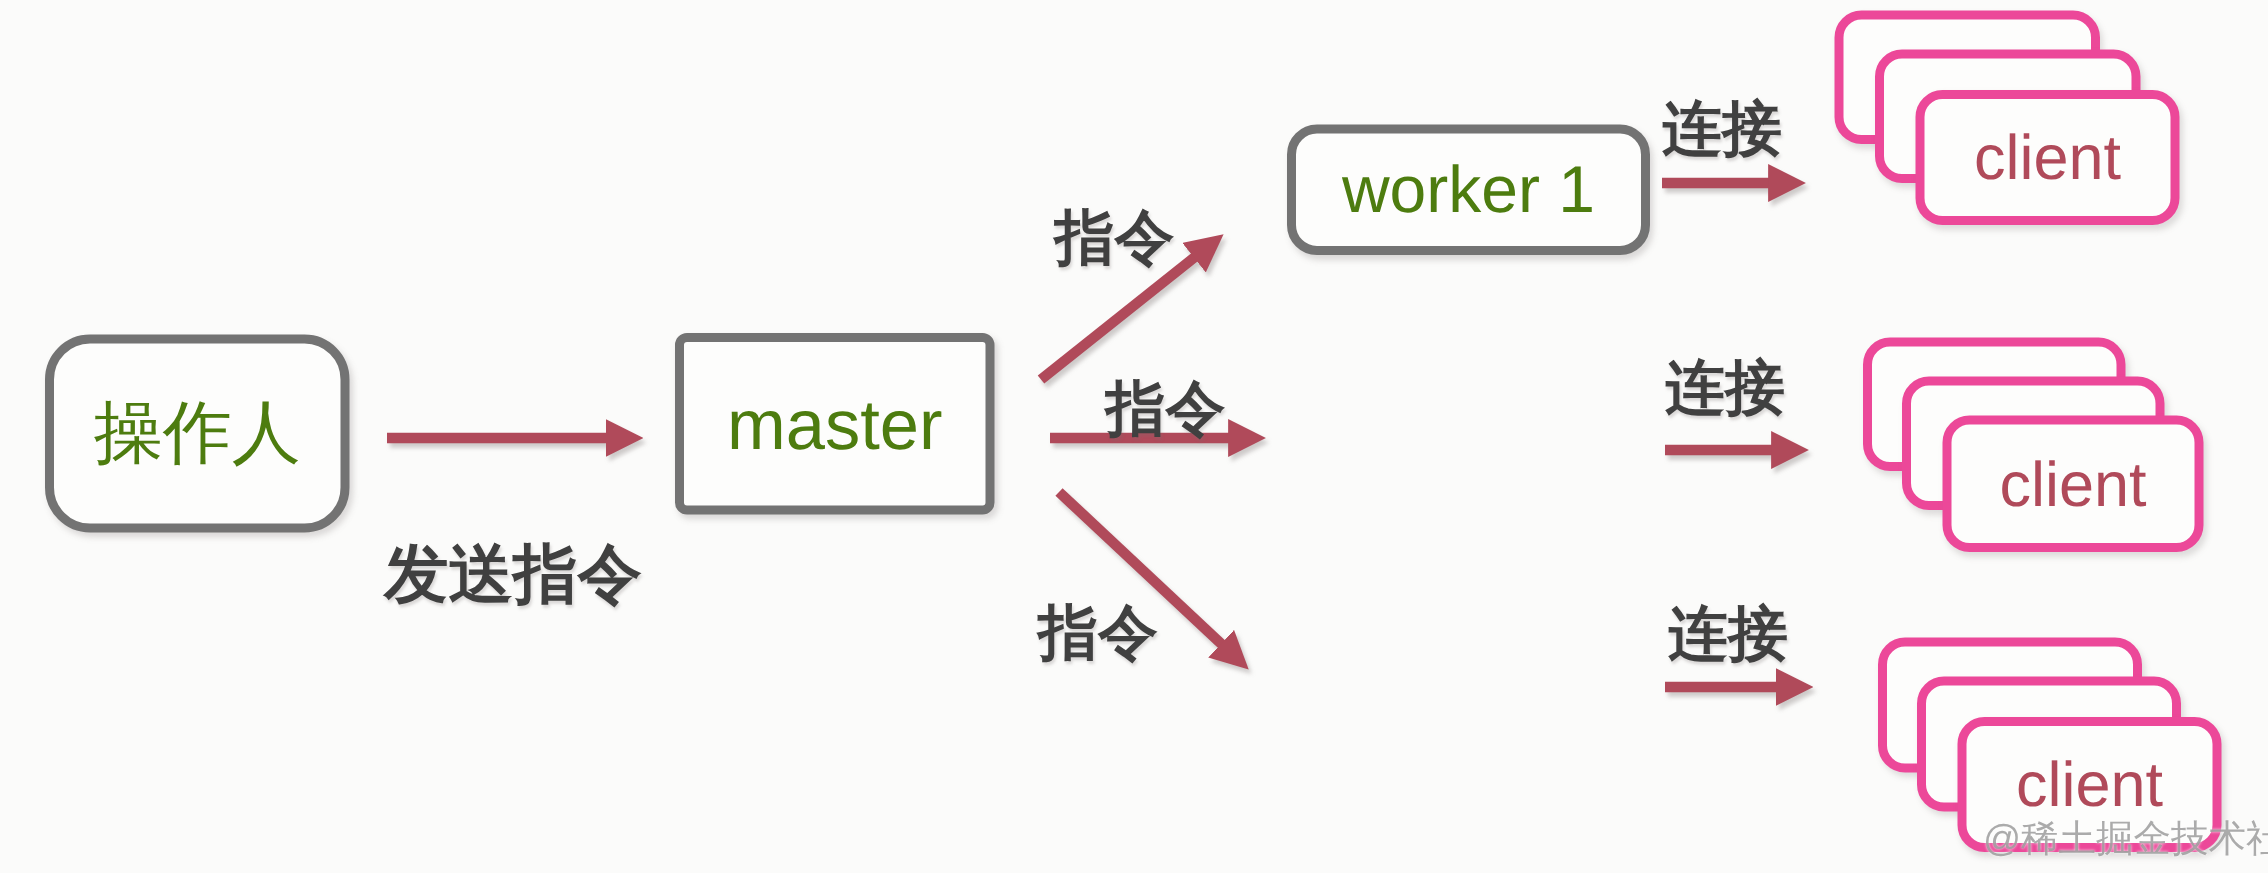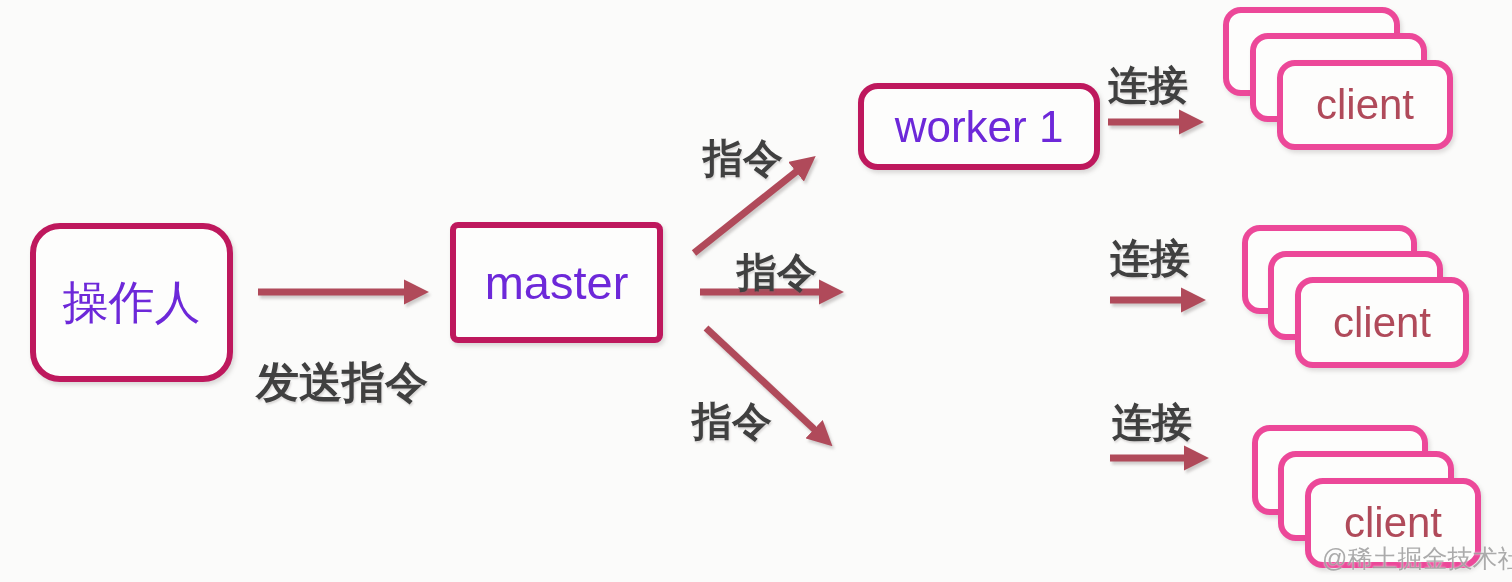--- a/index.html
+++ b/index.html
@@ -9,30 +9,30 @@
     font-family: "Liberation Sans", sans-serif;
     overflow: hidden;
   }
   #canvas {
     position: relative;
     width: 1512px; height: 582px;
     background: #fbfbfa;
   }
   .box {
     position: absolute;
-    border: 6px solid #be185d;
+    border: 6px solid #737373;
     border-radius: 24px;
     background: #fdfdfc;
     display: flex; align-items: center; justify-content: center;
-    color: #6d28d9;
+    color: #4d7c0f;
     box-shadow: 2px 3px 4px rgba(120,110,110,0.25);
     box-sizing: border-box;
   }
   .box span { white-space: nowrap; }
-  .operator { left: 30px; top: 223px; width: 203px; height: 159px; border-radius: 30px; font-size: 46px; }
+  .operator { left: 30px; top: 223px; width: 203px; height: 132px; border-radius: 30px; font-size: 46px; }
   .master   { left: 450px; top: 222px; width: 213px; height: 121px; border-radius: 8px; font-size: 47px; }
   .worker   { height: 87px; border-radius: 20px; font-size: 44px; }
   .worker1  { left: 858px; top: 83px;  width: 242px; }
   .worker2  { left: 862px; top: 257px; width: 235px; }
   .worker3  { left: 865px; top: 412px; width: 235px; }
 
   .client-card {
     position: absolute;
     border: 6px solid #ec4899;
     border-radius: 18px;

